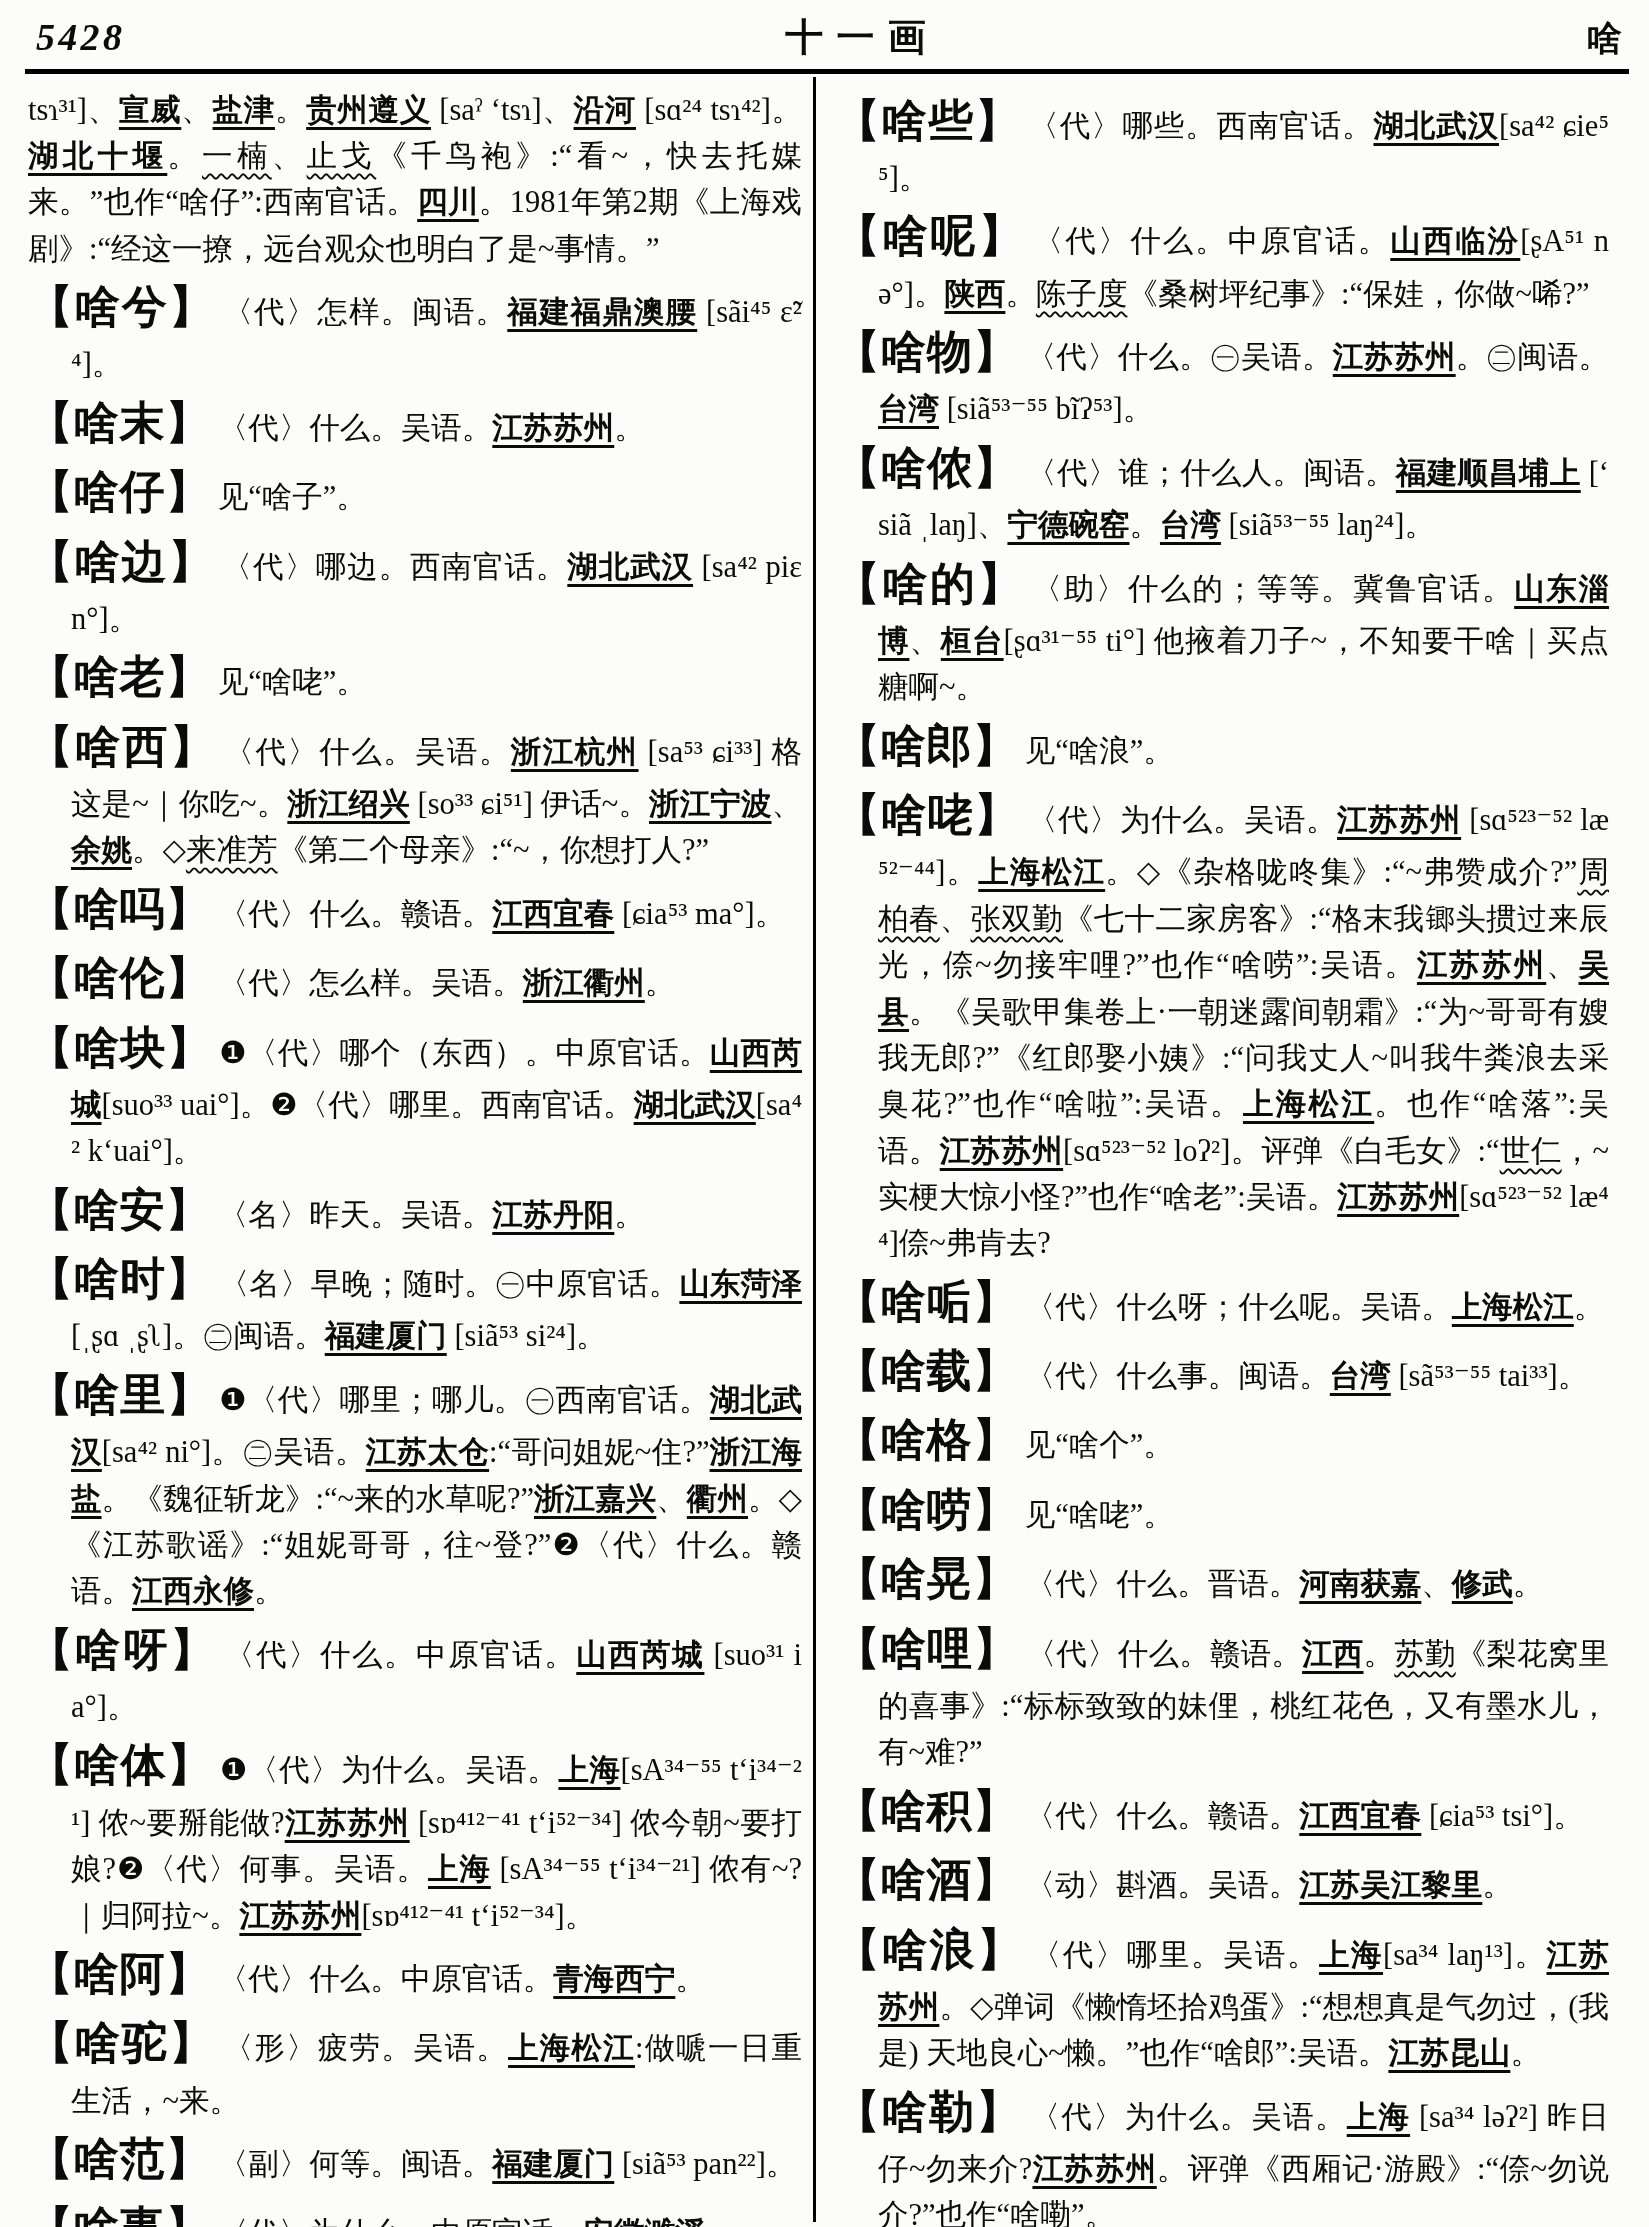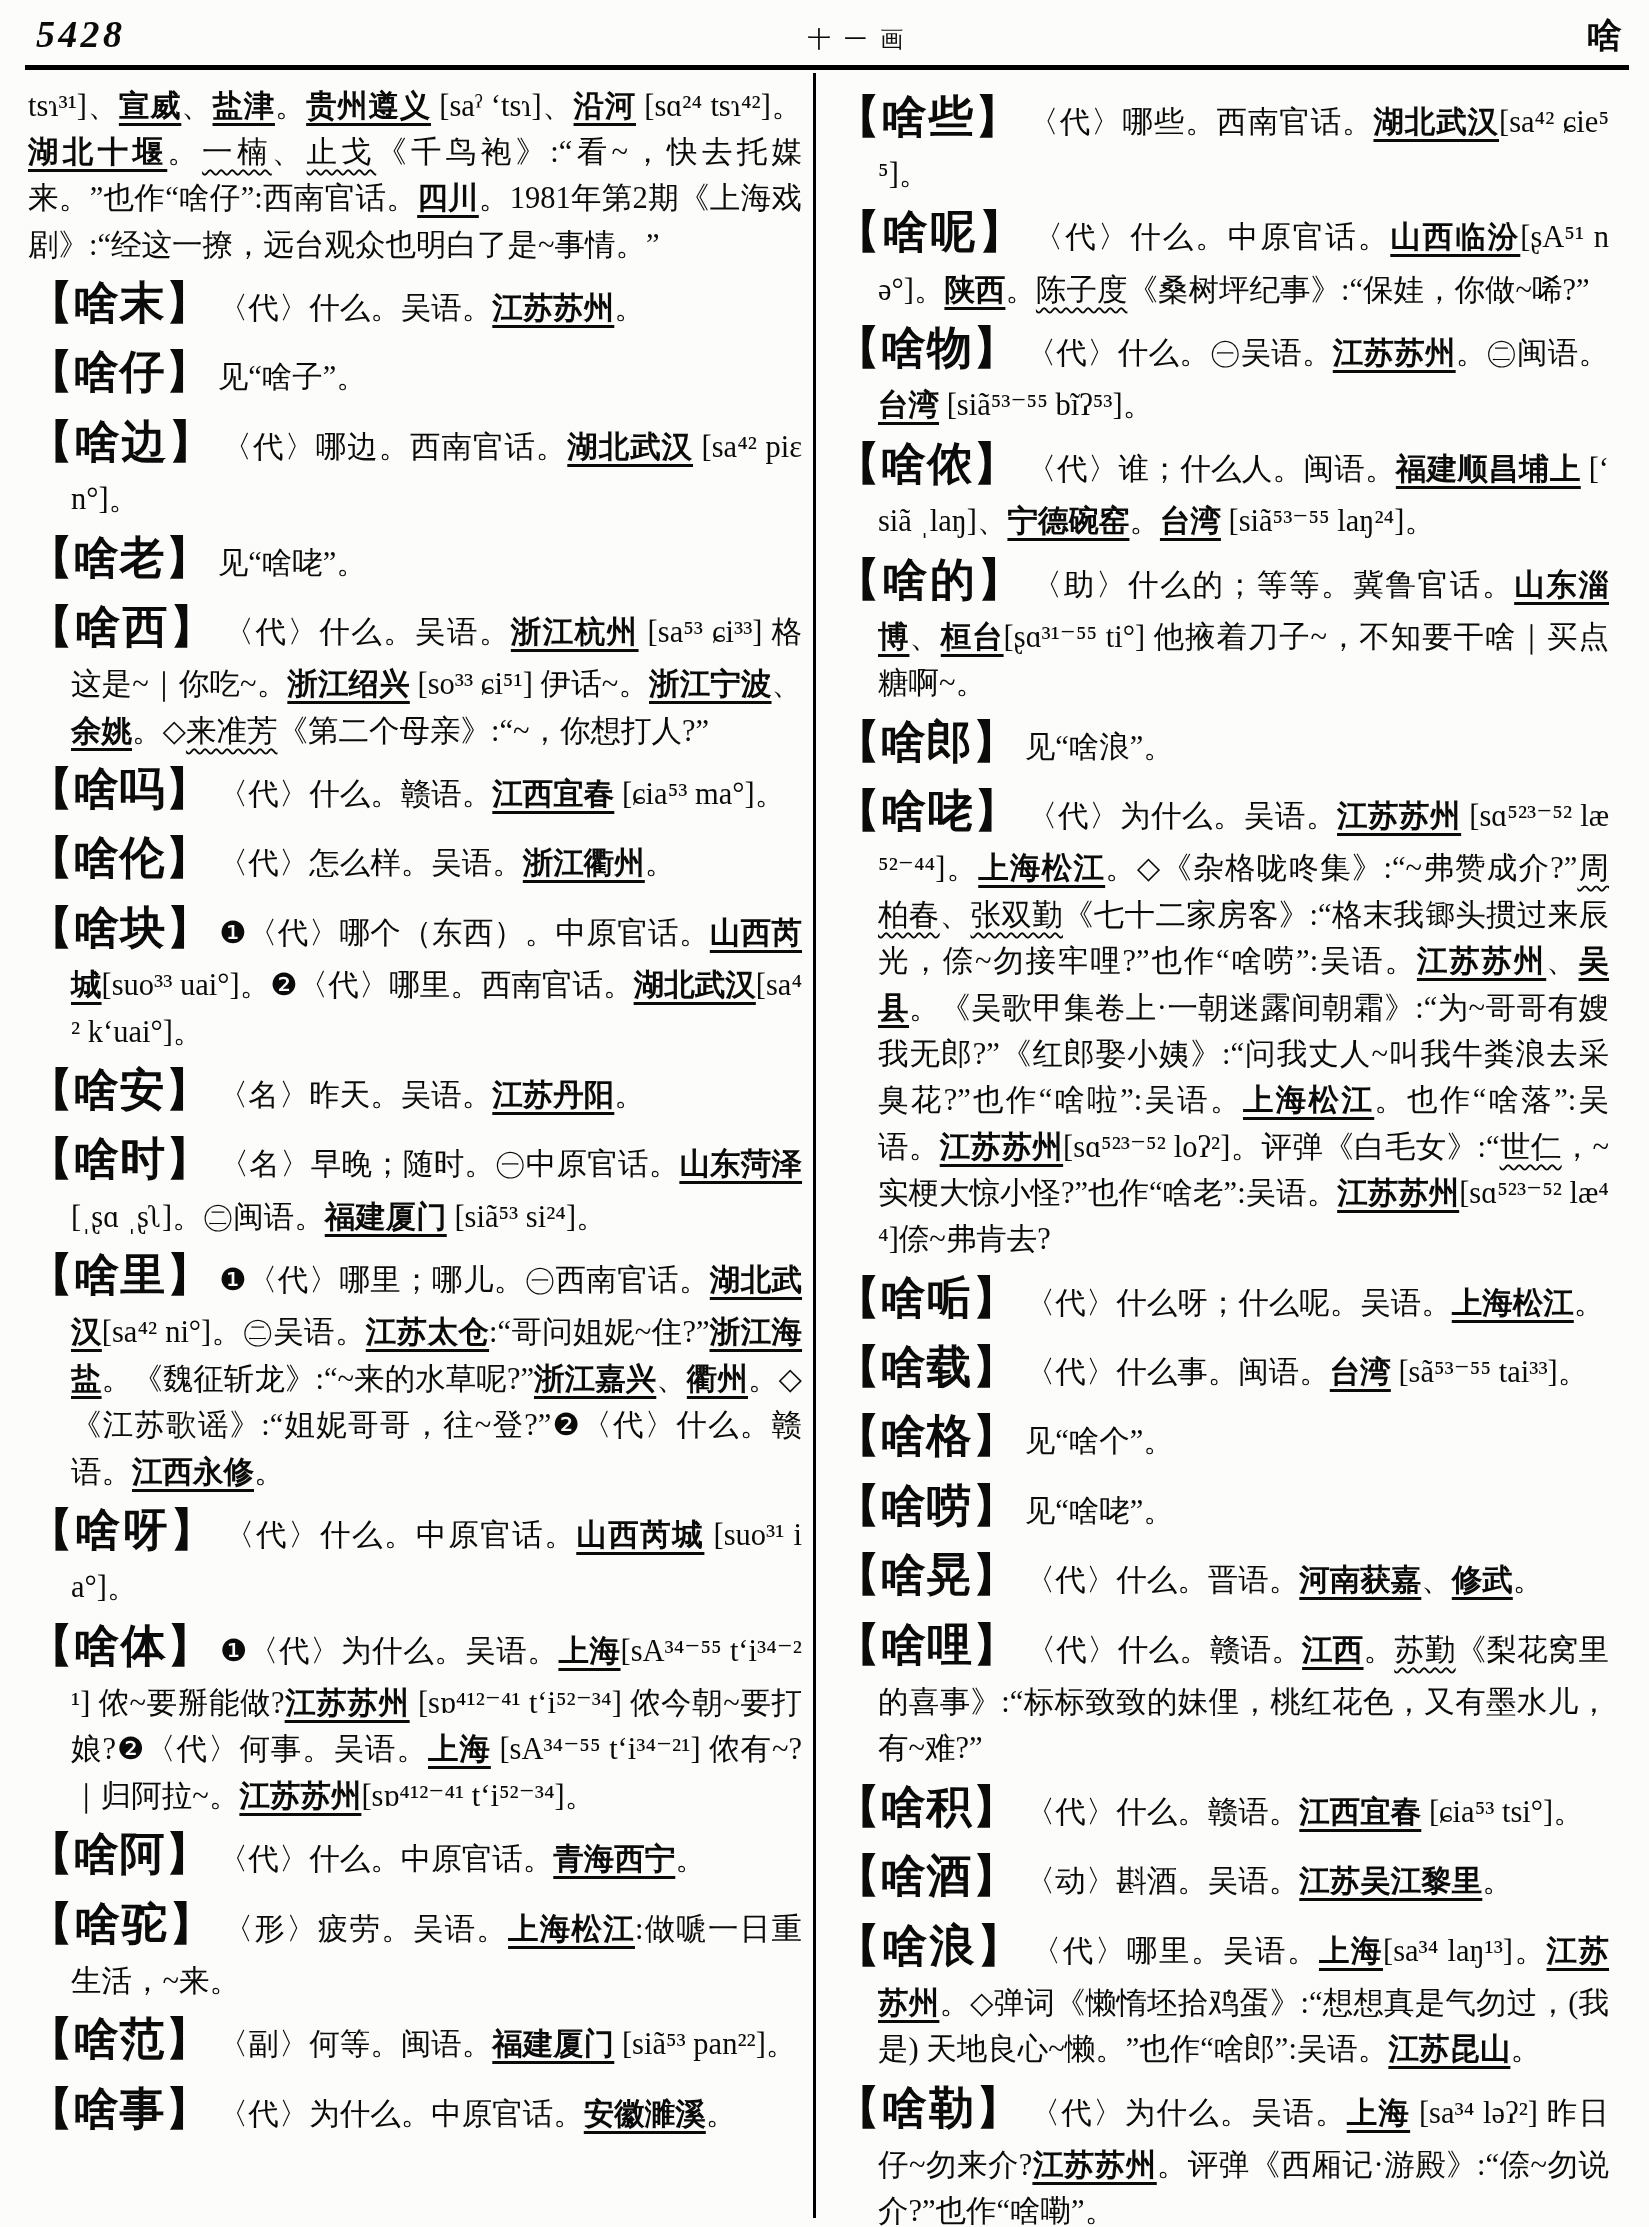--- a/index.html
+++ b/index.html
@@ -10,21 +10,21 @@
   }
   .page-header{
     display:flex;align-items:baseline;gap:38px;
     padding:11.5px 28px 5px 36px;
     justify-content:space-between;
   }
   .pageno{
     font-size:38px;font-weight:bold;font-style:italic;
     letter-spacing:3.3px;
   }
-  .sect{font-size:23px;font-weight:normal;letter-spacing:13.2px;margin-left:35px;}
+  .sect{font-size:38px;font-weight:bold;letter-spacing:13.2px;margin-left:35px;}
   .sect-char{font-size:35px;font-weight:bold;margin-left:23px;}
   .rule{
     height:5px;background:#000;margin:1.6px 21.4px 8.2px 25px;
   }
   .page{
     position:relative;
     display:flex;gap:33px;
     padding:3.3px 23px 0 28px;
   }
   .divider{
@@ -62,20 +62,21 @@
 <div class="page-header">
   <span class="pageno">5428</span>
   <span class="sect">十一画</span>
   <span class="sect-char">啥</span>
 </div>
 <div class="rule"></div>
 
 <div class="page">
   <div class="col" id="col-left">
       <p class="entry cont"><span>tsɿ³¹]、</span><span class="u">宣威</span><span>、</span><span class="u">盐津</span><span>。</span><span class="u">贵州遵义</span><span> [saˀ ʻtsɿ]、</span><span class="u">沿河</span><span> [sɑ²⁴ tsɿ⁴²]。</span><span class="u">湖北十堰</span><span>。</span><span class="w">一楠</span><span>、</span><span class="w">止戈</span><span>《千鸟袍》:“看~，快去托媒来。”也作“啥仔”:西南官话。</span><span class="u">四川</span><span>。1981年第2期《上海戏剧》:“经这一撩，远台观众也明白了是~事情。”</span></p>
+      <p class="entry"><span class="head">【啥兮】</span><span>〈代〉怎样。闽语。</span><span class="u">福建福鼎澳腰</span><span> [sãi⁴⁵ ɛ̃²⁴]。</span></p>
       <p class="entry"><span class="head">【啥末】</span><span>〈代〉什么。吴语。</span><span class="u">江苏苏州</span><span>。</span></p>
       <p class="entry"><span class="head">【啥仔】</span><span>见“啥子”。</span></p>
       <p class="entry"><span class="head">【啥边】</span><span>〈代〉哪边。西南官话。</span><span class="u">湖北武汉</span><span> [sa⁴² piɛn°]。</span></p>
       <p class="entry"><span class="head">【啥老】</span><span>见“啥咾”。</span></p>
       <p class="entry"><span class="head">【啥西】</span><span>〈代〉什么。吴语。</span><span class="u">浙江杭州</span><span> [sa⁵³ ɕi³³] 格这是~｜你吃~。</span><span class="u">浙江绍兴</span><span> [so³³ ɕi⁵¹] 伊话~。</span><span class="u">浙江宁波</span><span>、</span><span class="u">余姚</span><span>。◇</span><span class="w">来准芳</span><span>《第二个母亲》:“~，你想打人?”</span></p>
       <p class="entry"><span class="head">【啥吗】</span><span>〈代〉什么。赣语。</span><span class="u">江西宜春</span><span> [ɕia⁵³ ma°]。</span></p>
       <p class="entry"><span class="head">【啥伦】</span><span>〈代〉怎么样。吴语。</span><span class="u">浙江衢州</span><span>。</span></p>
       <p class="entry"><span class="head">【啥块】</span><span>❶〈代〉哪个（东西）。中原官话。</span><span class="u">山西芮城</span><span>[suo³³ uai°]。❷〈代〉哪里。西南官话。</span><span class="u">湖北武汉</span><span>[sa⁴² kʻuai°]。</span></p>
       <p class="entry"><span class="head">【啥安】</span><span>〈名〉昨天。吴语。</span><span class="u">江苏丹阳</span><span>。</span></p>
       <p class="entry"><span class="head">【啥时】</span><span>〈名〉早晚；随时。㊀中原官话。</span><span class="u">山东菏泽</span><span>[ˌʂɑ ˌʂʅ]。㊁闽语。</span><span class="u">福建厦门</span><span> [siã⁵³ si²⁴]。</span></p>

